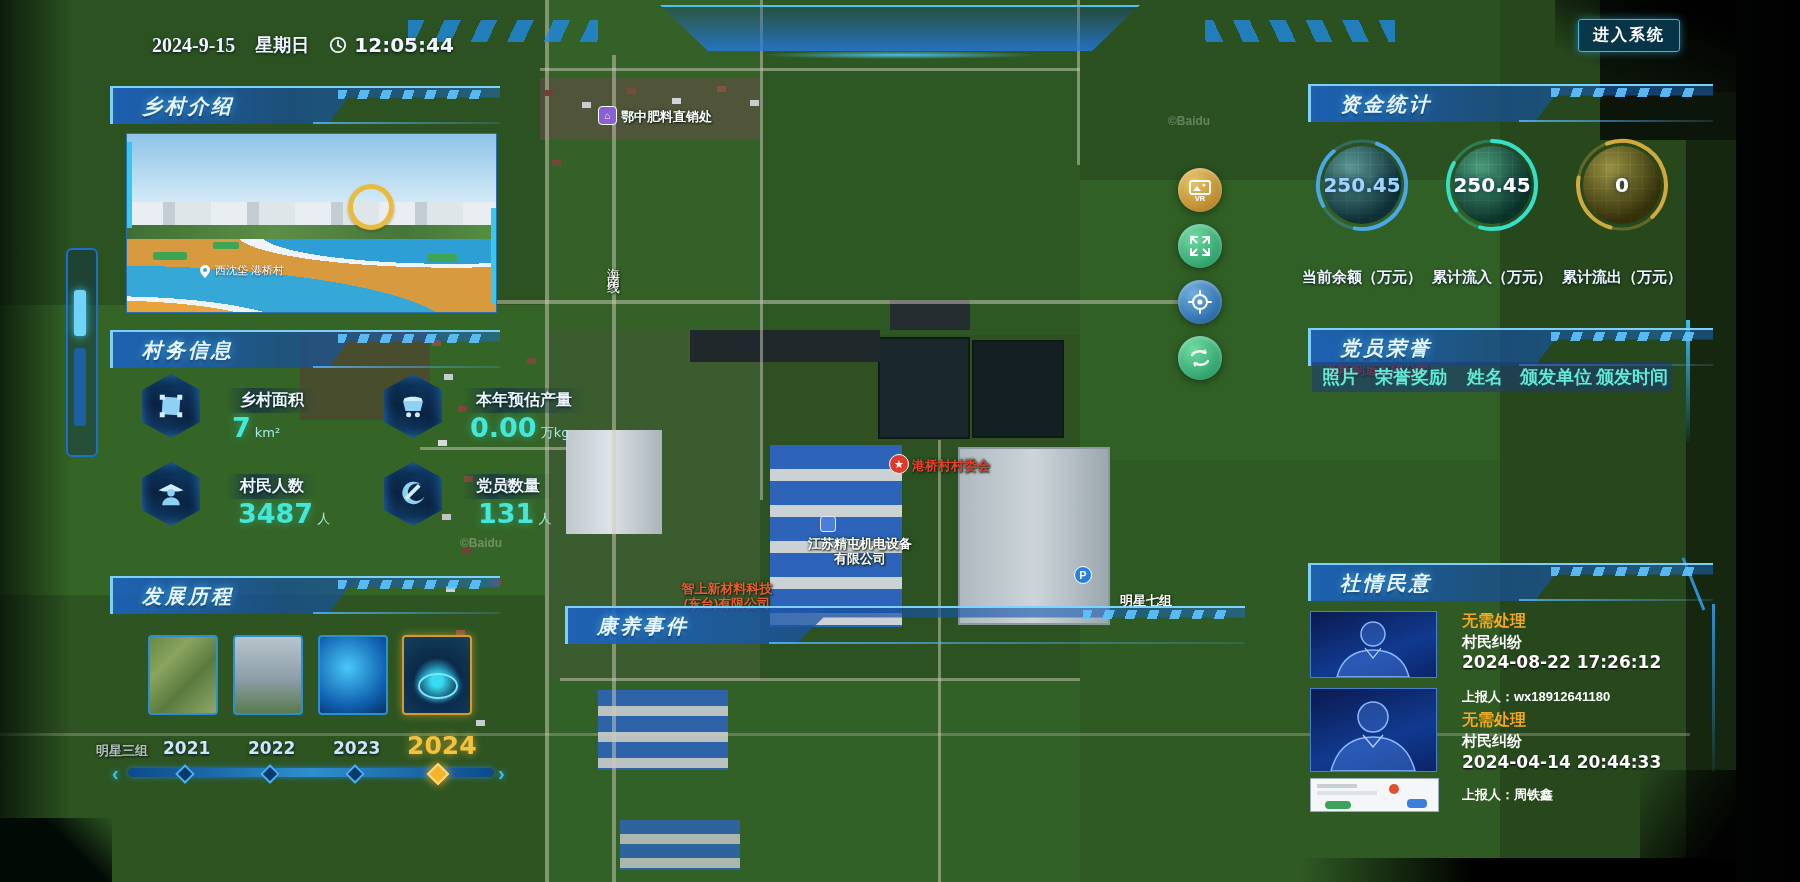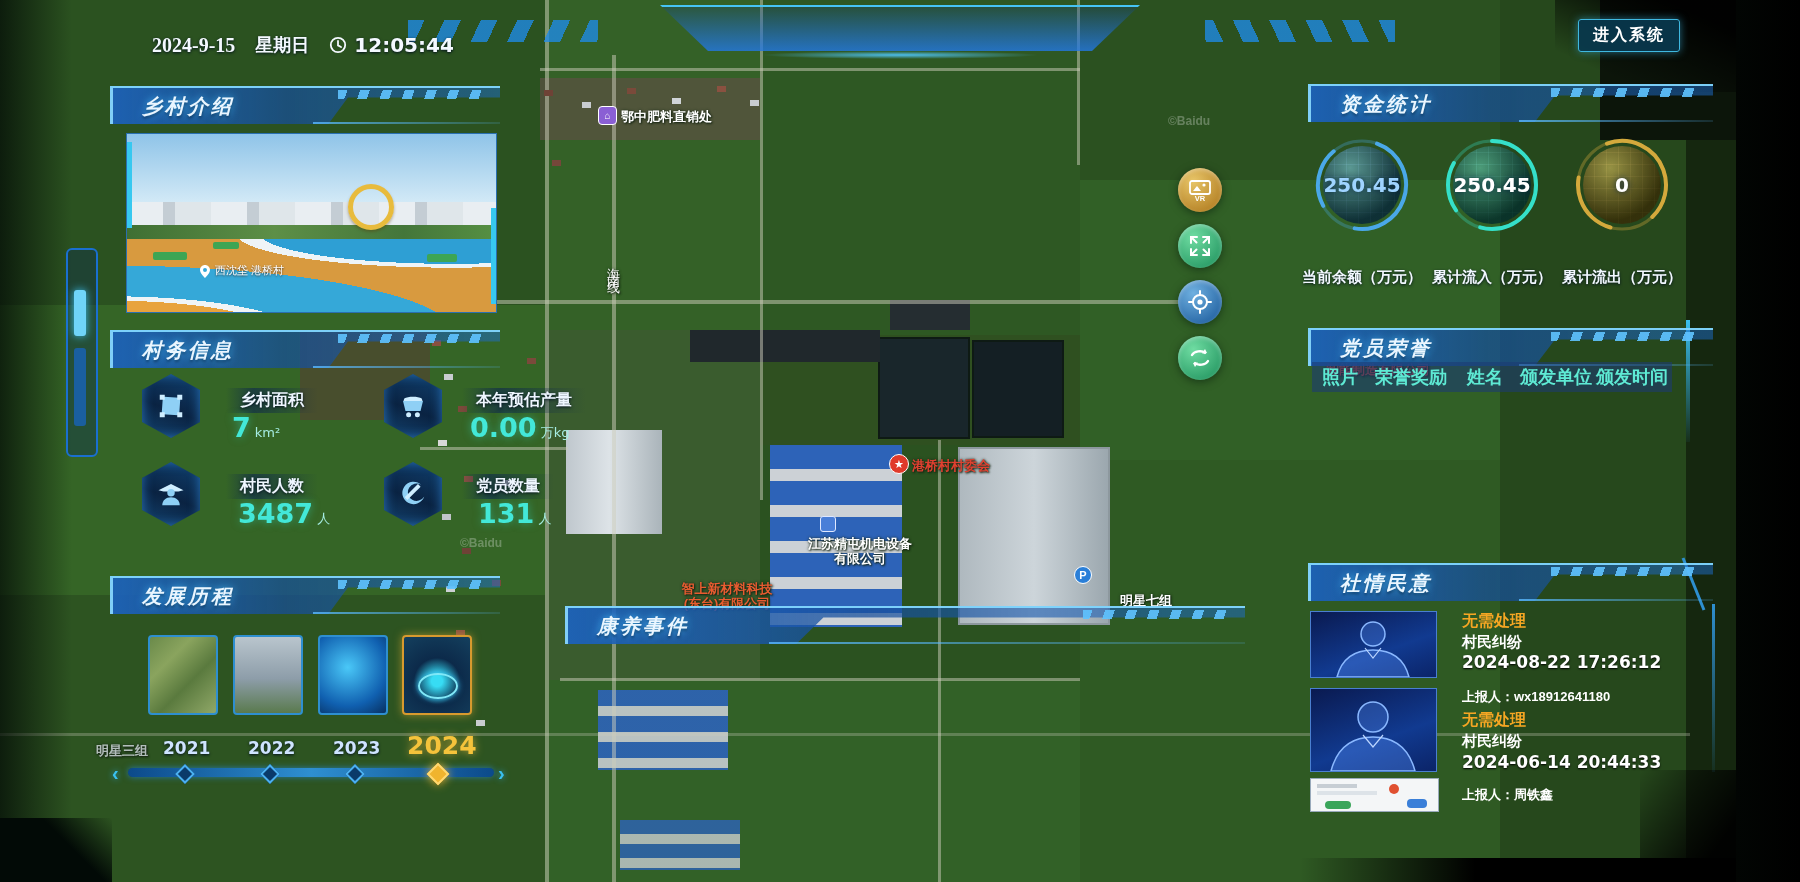--- a/index.html
+++ b/index.html
@@ -498,21 +498,21 @@
 
   <div class="sent-img" style="top:688px;height:84px">
     <svg width="125" height="82" viewBox="0 0 125 82">
       <circle cx="62" cy="28" r="15" fill="rgba(90,150,255,.3)" stroke="#8ab8ff" stroke-width="1.5"></circle>
       <path d="M20 82 Q29 48 62 48 Q95 48 104 82 Z" fill="rgba(90,150,255,.35)" stroke="#8ab8ff" stroke-width="1.5"></path>
       <path d="M52 46 L62 58 L72 46" fill="none" stroke="#bcd6ff" stroke-width="1.2"></path>
     </svg>
   </div>
   <div class="sent-status" style="top:710px">无需处理</div>
   <div class="sent-type" style="top:732px">村民纠纷</div>
-  <div class="sent-time" style="top:752px">2024-06-14 20:44:33</div>
+  <div class="sent-time" style="top:752px">2024-04-14 20:44:33</div>
   <div class="sent-rep" style="top:786px">上报人：周铁鑫</div>
 
   <div class="shot">
     <div class="abs" style="left:6px;top:5px;width:40px;height:4px;background:#c7ced4"></div>
     <div class="abs" style="left:6px;top:12px;width:60px;height:4px;background:#dde3e8"></div>
     <div class="abs" style="left:14px;top:22px;width:26px;height:8px;border-radius:4px;background:#3aa55a"></div>
     <div class="abs" style="left:96px;top:20px;width:20px;height:9px;border-radius:4px;background:#3a7fd8"></div>
     <div class="abs" style="left:78px;top:5px;width:10px;height:10px;border-radius:50%;background:#e05030"></div>
   </div>
 

